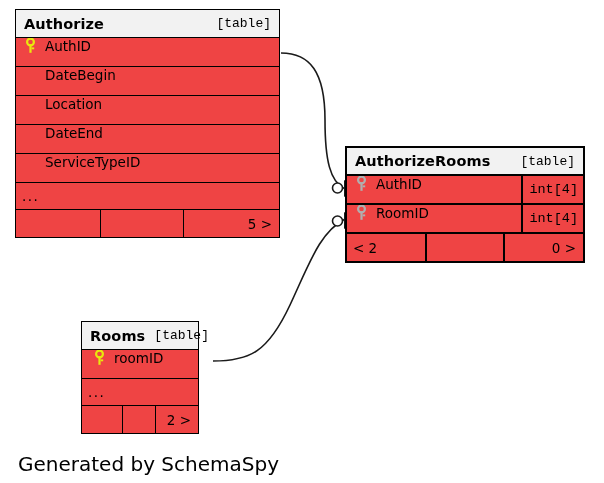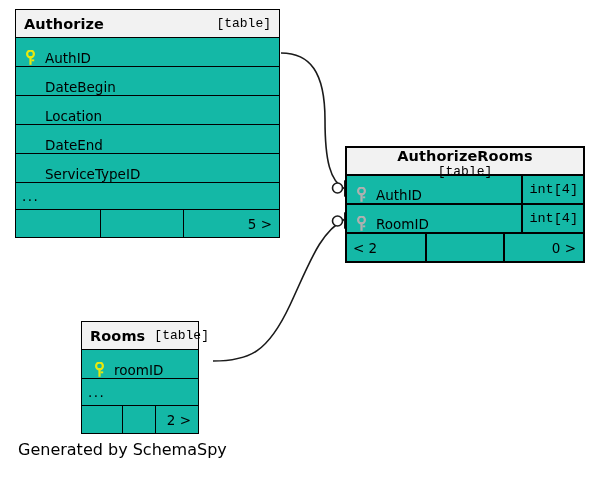--- a/index.html
+++ b/index.html
@@ -25,54 +25,54 @@
     position: absolute;
     left: 0; top: 0;
     width: 604px;
     height: 483px;
     pointer-events: none;
   }
 
   
   .node {
     position: absolute;
-    background: #14b8a6;
+    background: #ef4444;
     box-sizing: border-box;
     border: 1px solid #000000;
   }
   .node.focal { border-width: 2px; }
 
   .thead {
     background: #f2f2f2;
     border-bottom: 1px solid #000000;
     height: 28px;
     display: flex;
     align-items: center;
     padding: 0 8px;
     box-sizing: border-box;
   }
-  .node.focal .thead { border-bottom-width: 2px; flex-direction: column; }
+  .node.focal .thead { border-bottom-width: 2px; }
   .tname {
     font-weight: bold;
     font-size: 14.5px;
     letter-spacing: 0.1px;
     white-space: nowrap;
   }
   .ttag {
     font-size: 13px;
     white-space: nowrap;
     font-family: Liberation Mono, monospace;
   }
   .thead.spread { justify-content: space-between; }
   .thead.packed .ttag { margin-left: 9px; }
 
   .trow {
     height: 29px;
     display: flex;
-    align-items: flex-end;
+    align-items: flex-start;
     border-bottom: 1px solid #000000;
     box-sizing: border-box;
   }
   .node.focal .trow { border-bottom-width: 2px; }
   .trow:last-child { border-bottom: none; }
 
   .colname {
     flex: 1 1 auto;
     display: flex;
     align-items: center;
@@ -152,22 +152,22 @@
     left: 81px; top: 321px; width: 118px;
   }
   #node-rooms .tfoot .cell.left  { width: 40px; }
   #node-rooms .tfoot .cell.mid   { width: 33px; }
   #node-rooms .tfoot .cell.right { flex: 1 1 auto; }
   #node-rooms .colname { padding-left: 11px; }
 
   .caption {
     position: absolute;
     left: 18px;
-    top: 440px;
-    font-size: 16px;
+    top: 452px;
+    font-size: 20px;
     white-space: nowrap;
   }
 </style>
 </head>
 <body>
 
 <div id="canvas">
 
   <svg id="edges" viewBox="0 0 604 483">
 

